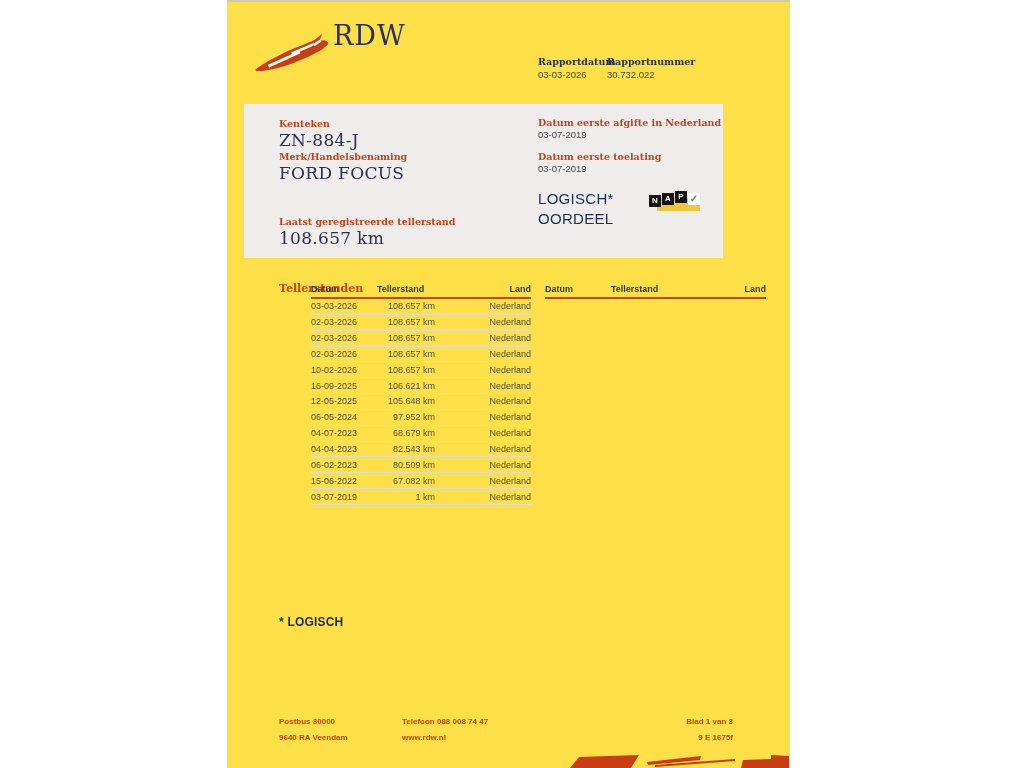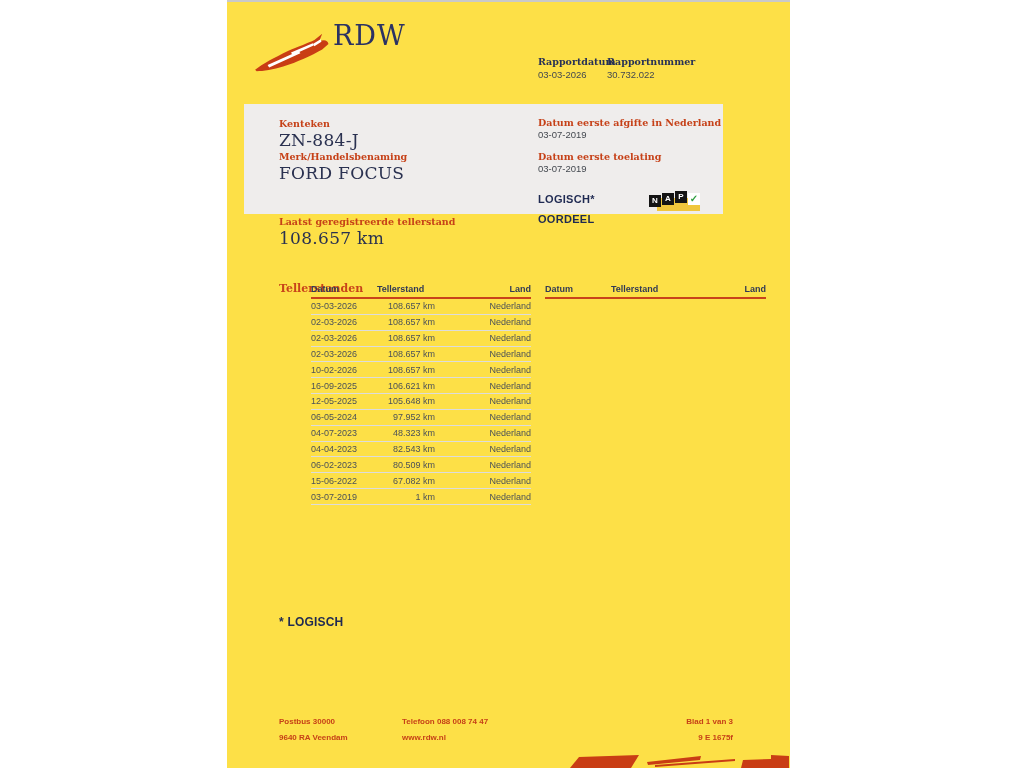--- a/index.html
+++ b/index.html
@@ -13,25 +13,25 @@
   .brand{position:absolute;left:106px;top:20px;font-family:"DejaVu Serif",serif;
          font-size:27px;color:#2b3263;letter-spacing:1px;}
   .doc-title{position:absolute;left:311px;top:23px;font-family:"DejaVu Serif",serif;
          font-size:20px;font-weight:600;color:#d4531f;letter-spacing:0.2px;}
   .meta-label{position:absolute;top:56px;font-family:"DejaVu Serif",serif;font-weight:bold;
          font-size:9.5px;color:#273156;}
   .meta-value{position:absolute;top:69px;font-size:9.5px;color:#43484f;}
   .mx1{left:311px;} .mx2{left:380px;}
 
   
-  .panel{position:absolute;left:17px;top:104px;width:479px;height:110px;background:#efedec;}
+  .panel{position:absolute;left:17px;top:104px;width:479px;height:154px;background:#efedec;}
   .lbl{position:absolute;font-family:"DejaVu Serif",serif;font-weight:bold;font-size:9.5px;color:#c64118;}
   .val-lg{position:absolute;font-family:"DejaVu Serif",serif;font-size:17px;color:#2a3150;letter-spacing:0.3px;}
   .val-sm{position:absolute;font-size:9.5px;color:#43484f;}
-  .oordeel{position:absolute;left:294px;top:85px;font-size:11px;font-weight:bold;color:#1f2a52;
+  .oordeel{position:absolute;left:294px;top:85px;font-size:15px;font-weight:normal;color:#1f2a52;
          line-height:20px;letter-spacing:0.3px;}
 
   
   .nap{position:absolute;left:405px;top:85px;width:52px;height:26px;}
   .nap-yellow{position:absolute;left:8px;top:9px;width:43px;height:13px;background:#f0c63c;}
   .nap-tile{position:absolute;width:12px;height:12px;background:#141414;color:#fff;
          font-size:8px;font-weight:bold;text-align:center;line-height:12px;}
   .nap-check-tile{position:absolute;width:12px;height:12px;background:#fff;color:#2f9e3f;
          font-size:10px;font-weight:bold;text-align:center;line-height:12px;}
 
@@ -160,21 +160,21 @@
           </div>
 
           <div class="t-row">
             <div class="c1">06-05-2024</div>
             <div class="c2">97.952 km</div>
             <div class="c3">Nederland</div>
           </div>
 
           <div class="t-row">
             <div class="c1">04-07-2023</div>
-            <div class="c2">48.323 km</div>
+            <div class="c2">68.679 km</div>
             <div class="c3">Nederland</div>
           </div>
 
           <div class="t-row">
             <div class="c1">04-04-2023</div>
             <div class="c2">82.543 km</div>
             <div class="c3">Nederland</div>
           </div>
 
           <div class="t-row">

